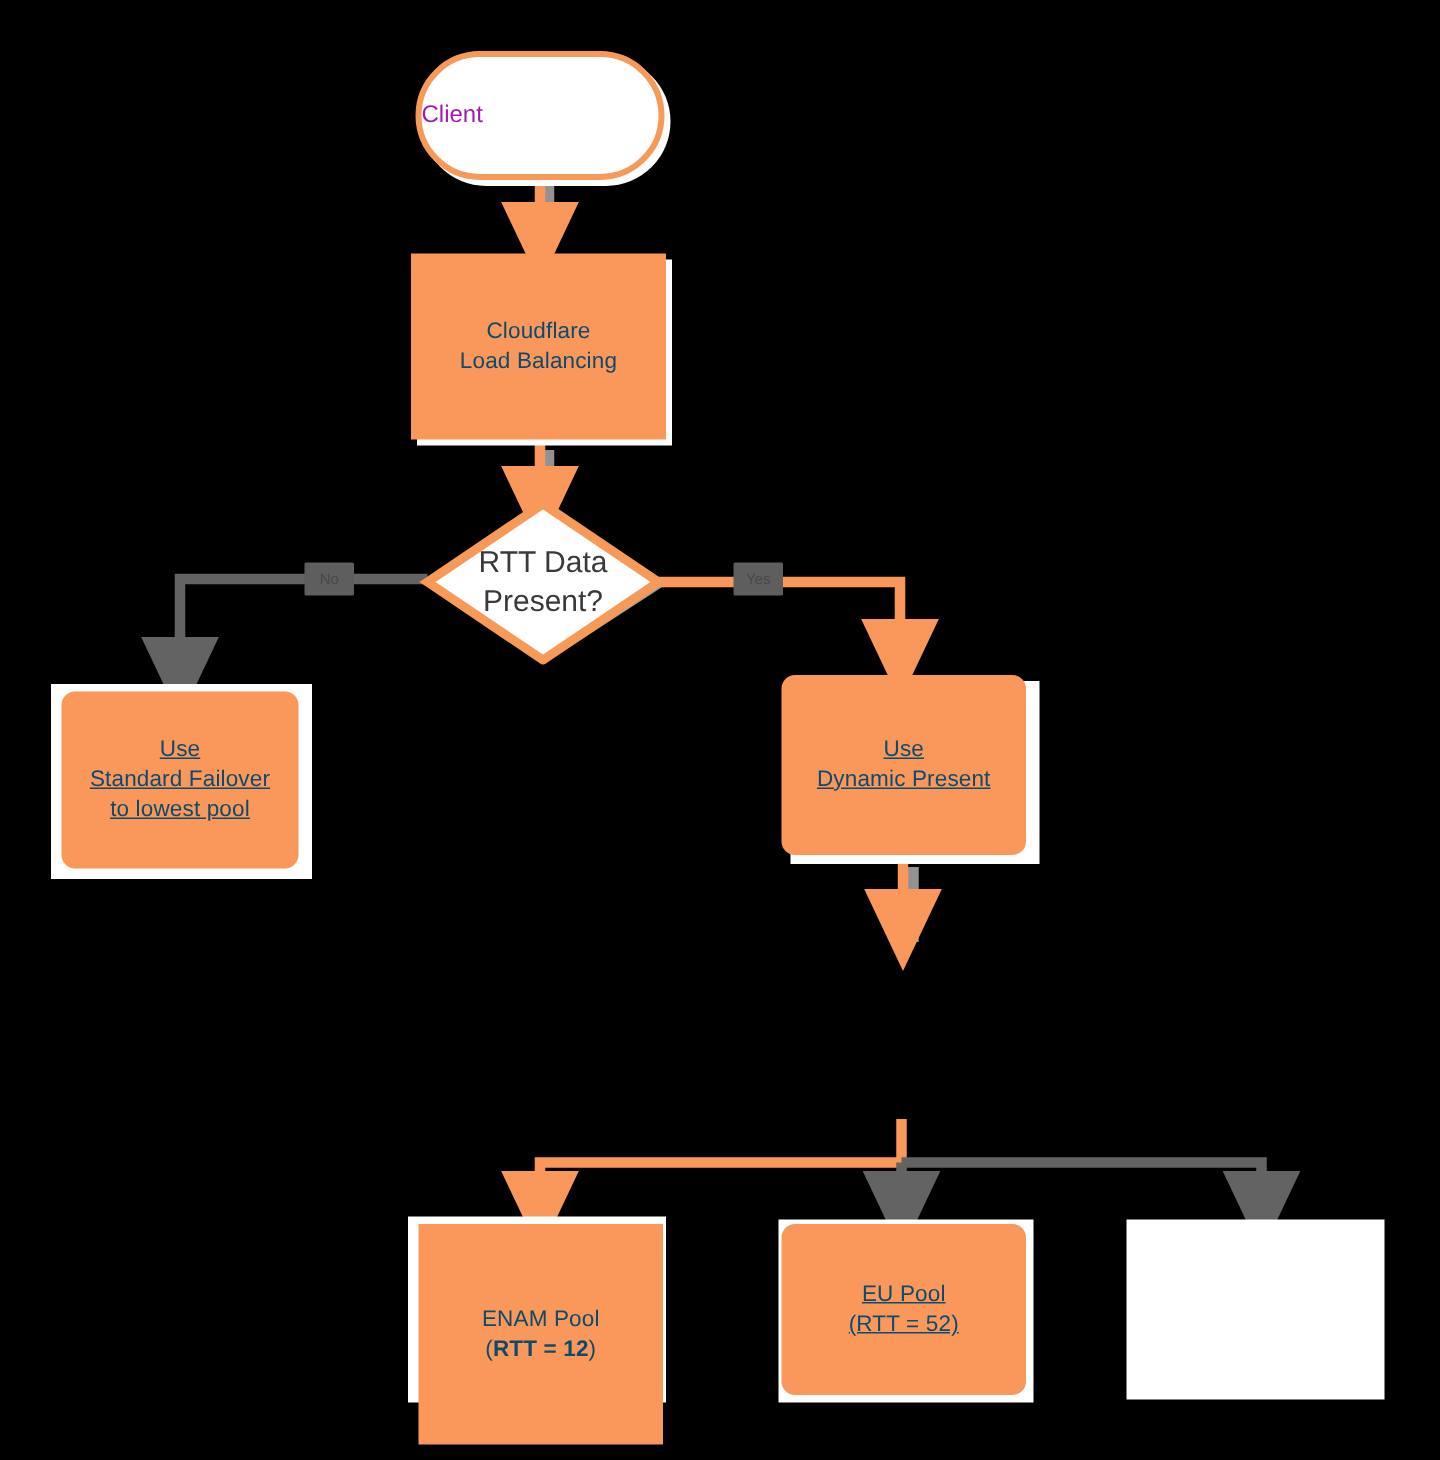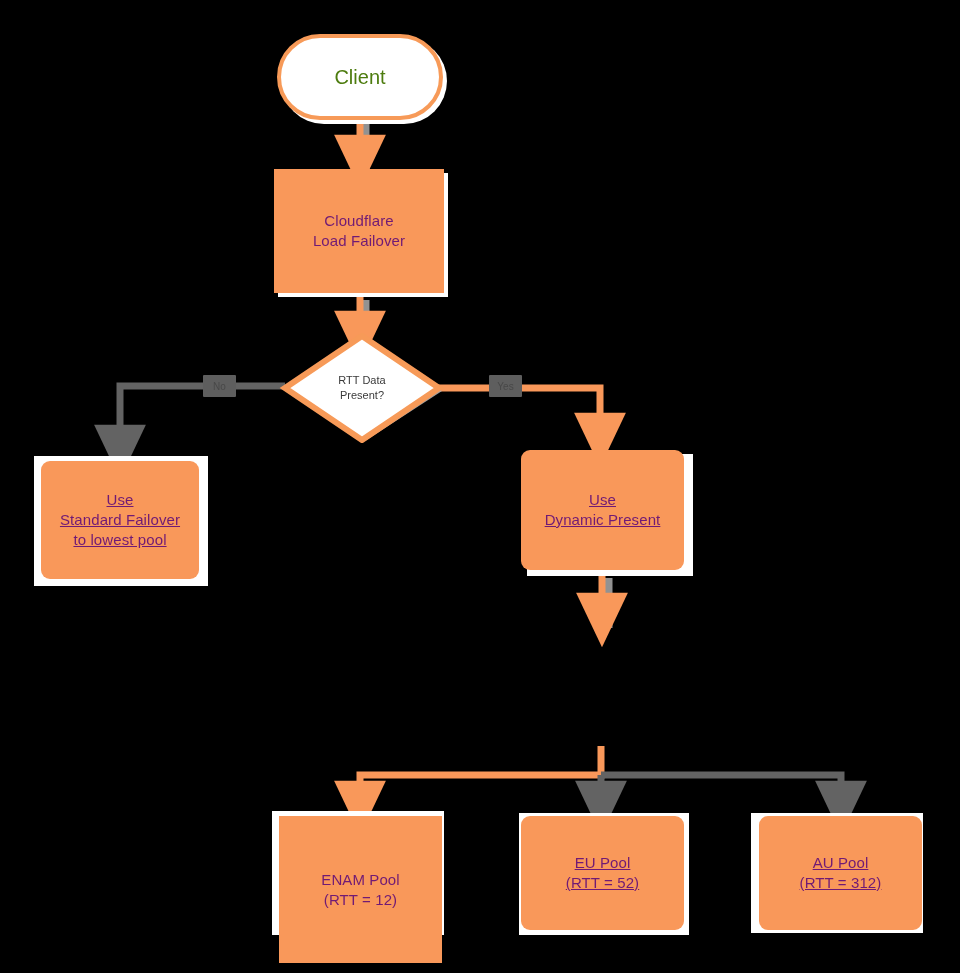--- a/index.html
+++ b/index.html
@@ -26,44 +26,44 @@
     position: absolute;
     background: #ffffff;
     box-sizing: border-box;
   }
 
   
   .proc {
     position: absolute;
     box-sizing: border-box;
     background: #f9985a;
-    color: #701a75;
+    color: #0c4a6e;
     display: flex;
     align-items: center;
     justify-content: center;
     text-align: center;
     line-height: 1.32;
     font-size: 15px;
     letter-spacing: .1px;
   }
   .proc.rounded { border-radius: 9px; text-decoration: underline; }
   .proc.sharp   { border-radius: 0px; }
 
   
   .capsule {
     position: absolute;
     box-sizing: border-box;
     background: #ffffff;
     border: 4px solid #f79a58;
     border-radius: 44px;
-    color: #4d7c0f;
-    display: flex;
-    align-items: center;
-    justify-content: center;
-    font-size: 20px;
+    color: #a21caf;
+    display: flex;
+    align-items: center;
+    justify-content: flex-start;
+    font-size: 16px;
   }
 
   
   .diamond-wrap {
     position: absolute;
     box-sizing: border-box;
   }
   .diamond-shape {
     position: absolute;
     left: 0; top: 0;
@@ -71,40 +71,40 @@
   }
   .diamond-label {
     position: absolute;
     left: 0; top: 0;
     width: 100%; height: 100%;
     display: flex;
     align-items: center;
     justify-content: center;
     text-align: center;
     color: #3a3a3a;
-    font-size: 11px;
+    font-size: 20px;
     line-height: 1.32;
     pointer-events: none;
   }
 
   
   .edge-label {
     position: absolute;
     background: #5e5e5e;
     color: #484848;
     font-size: 10px;
     display: flex;
     align-items: center;
     justify-content: center;
     box-sizing: border-box;
     overflow: hidden;
     border-radius: 1px;
   }
 
-  .bold { font-weight: normal; }
+  .bold { font-weight: bold; }
   .line2 { display: block; }
 </style>
 </head>
 <body>
 
 <div id="canvas">
 
   <svg id="edges" viewBox="0 0 960 973" xmlns="http://www.w3.org/2000/svg">
 
     <defs>
@@ -151,21 +151,21 @@
   <div class="edge-label" style="left:489px; top:375px; width:33px; height:22px;">Yes</div>
 
   <div class="backing" style="left:281px; top:38px; width:166px; height:86px; border-radius:44px;"></div>
   <div class="capsule" style="left:277px; top:34px; width:166px; height:86px;">
     <span>Client</span>
   </div>
 
   <div class="backing" style="left:278px; top:173px; width:170px; height:124px;"></div>
   <div class="proc sharp" style="left:274px; top:169px; width:170px; height:124px; flex-direction:column;">
     <span class="line2">Cloudflare</span>
-    <span class="line2">Load Failover</span>
+    <span class="line2">Load Balancing</span>
   </div>
 
   <div class="diamond-wrap" style="left:279px; top:333px; width:166px; height:110px;">
     <svg class="diamond-shape" viewBox="0 0 166 110" xmlns="http://www.w3.org/2000/svg">
       <polygon points="86,8 163,58 86,108 9,58" fill="#b0b0b0" opacity="0.9"></polygon>
       <polygon points="83,3 160,55 83,107 6,55" fill="#ffffff" stroke="#f79a58" stroke-width="6"></polygon>
     </svg>
     <div class="diamond-label" style="padding-right:4px;">
       <div>
         <span class="line2">RTT Data</span>
@@ -194,18 +194,14 @@
     <span class="line2"><span>(</span><span class="bold">RTT = 12</span><span>)</span></span>
   </div>
 
   <div class="backing" style="left:519px; top:813px; width:170px; height:122px;"></div>
   <div class="proc rounded" style="left:521px; top:816px; width:163px; height:114px; flex-direction:column;text-align:right;">
     <span class="line2">EU Pool</span>
     <span class="line2">(RTT = 52)</span>
   </div>
 
   <div class="backing" style="left:751px; top:813px; width:172px; height:120px;"></div>
-  <div class="proc rounded" style="left:759px; top:816px; width:163px; height:114px; flex-direction:column;">
-    <span class="line2">AU Pool</span>
-    <span class="line2">(RTT = 312)</span>
-  </div>
 
 </div>
 
 </body></html>

